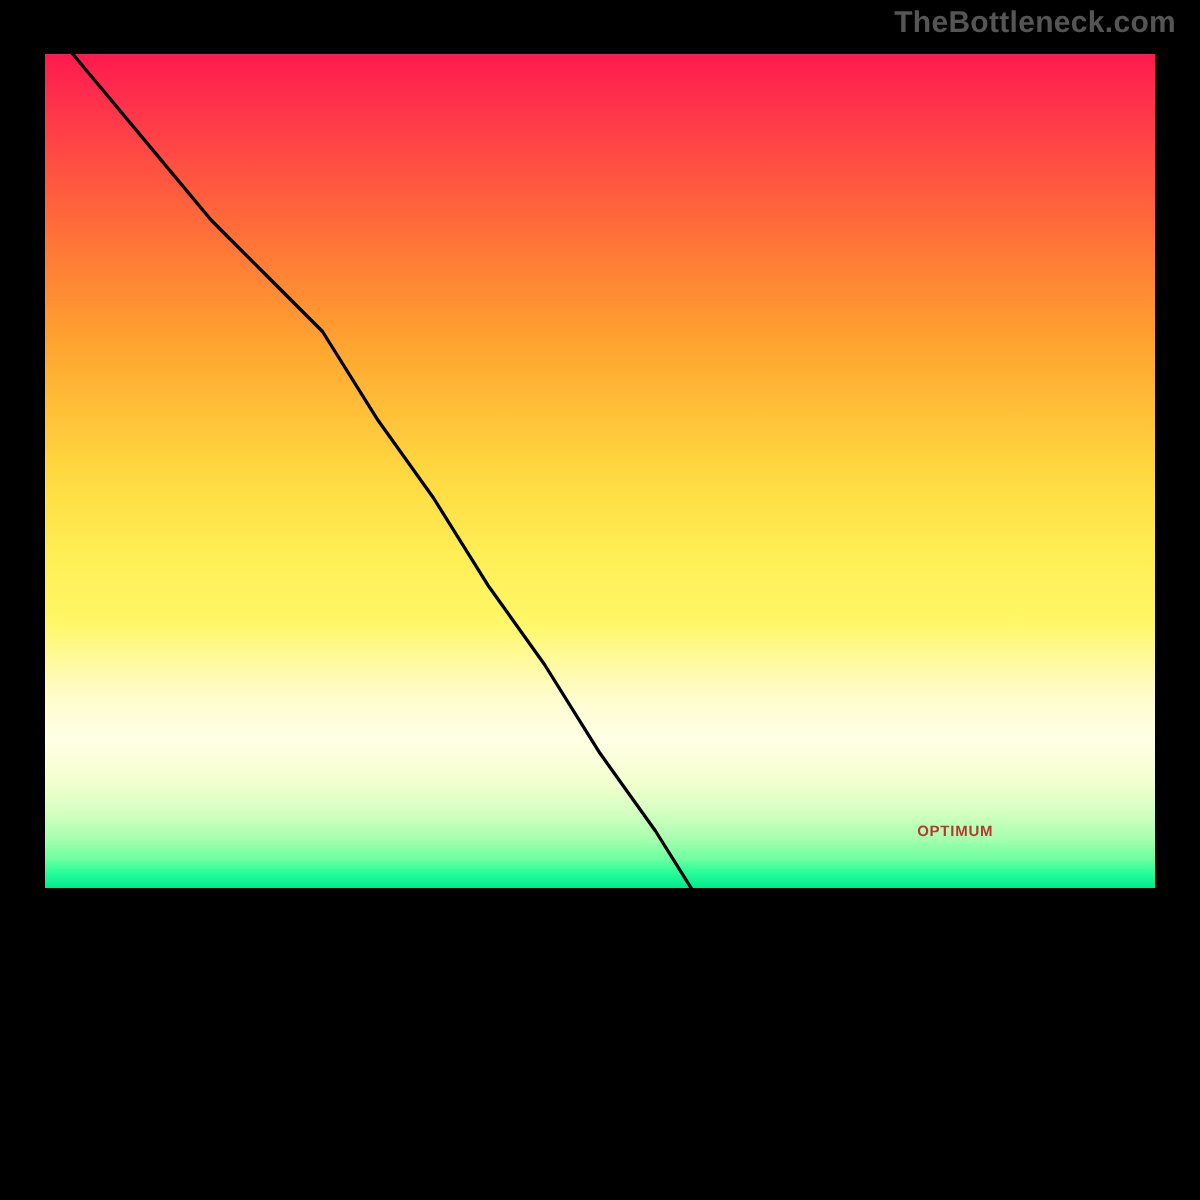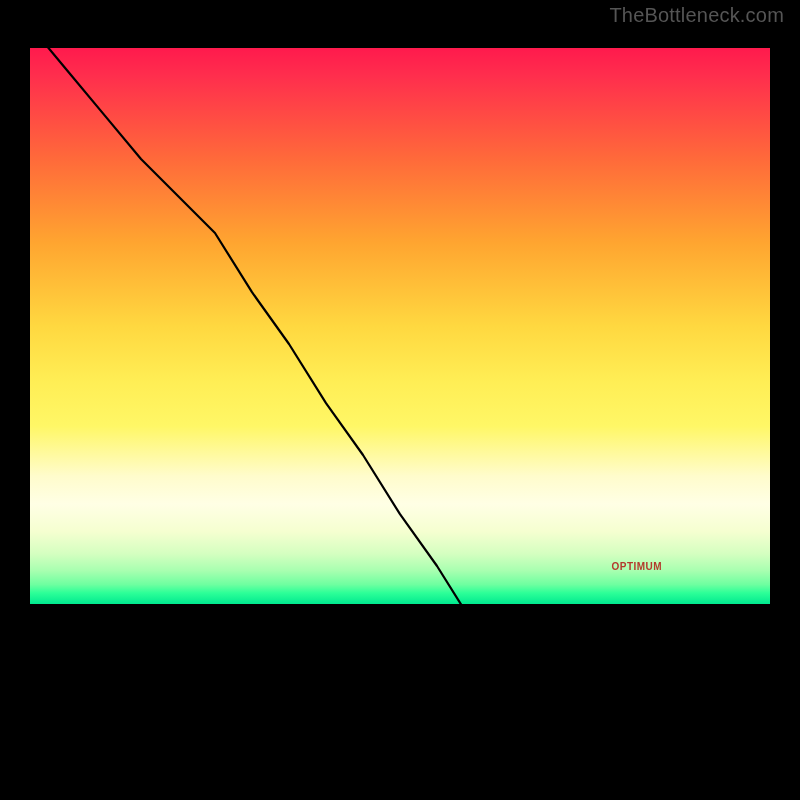--- a/index.html
+++ b/index.html
@@ -10,27 +10,27 @@
     background: #000;
     position: relative;
     font-family: Arial, Helvetica, sans-serif;
   }
   .watermark {
     position: absolute;
     top: 4px;
     right: 16px;
     color: #555;
     font-size: 20px;
-    font-weight: normal;
+    font-weight: bold;
     letter-spacing: 0.2px;
   }
   .plot-area {
     position: absolute;
     left: 30px;
-    top: 48px;
+    top: 36px;
     width: 740px;
     height: 556px;
     background: linear-gradient(
       to bottom,
       #ff1a4d 0%,
       #ff2e4d 5%,
       #ff6a3a 20%,
       #ffa530 35%,
       #ffd840 50%,
       #ffee55 60%,

